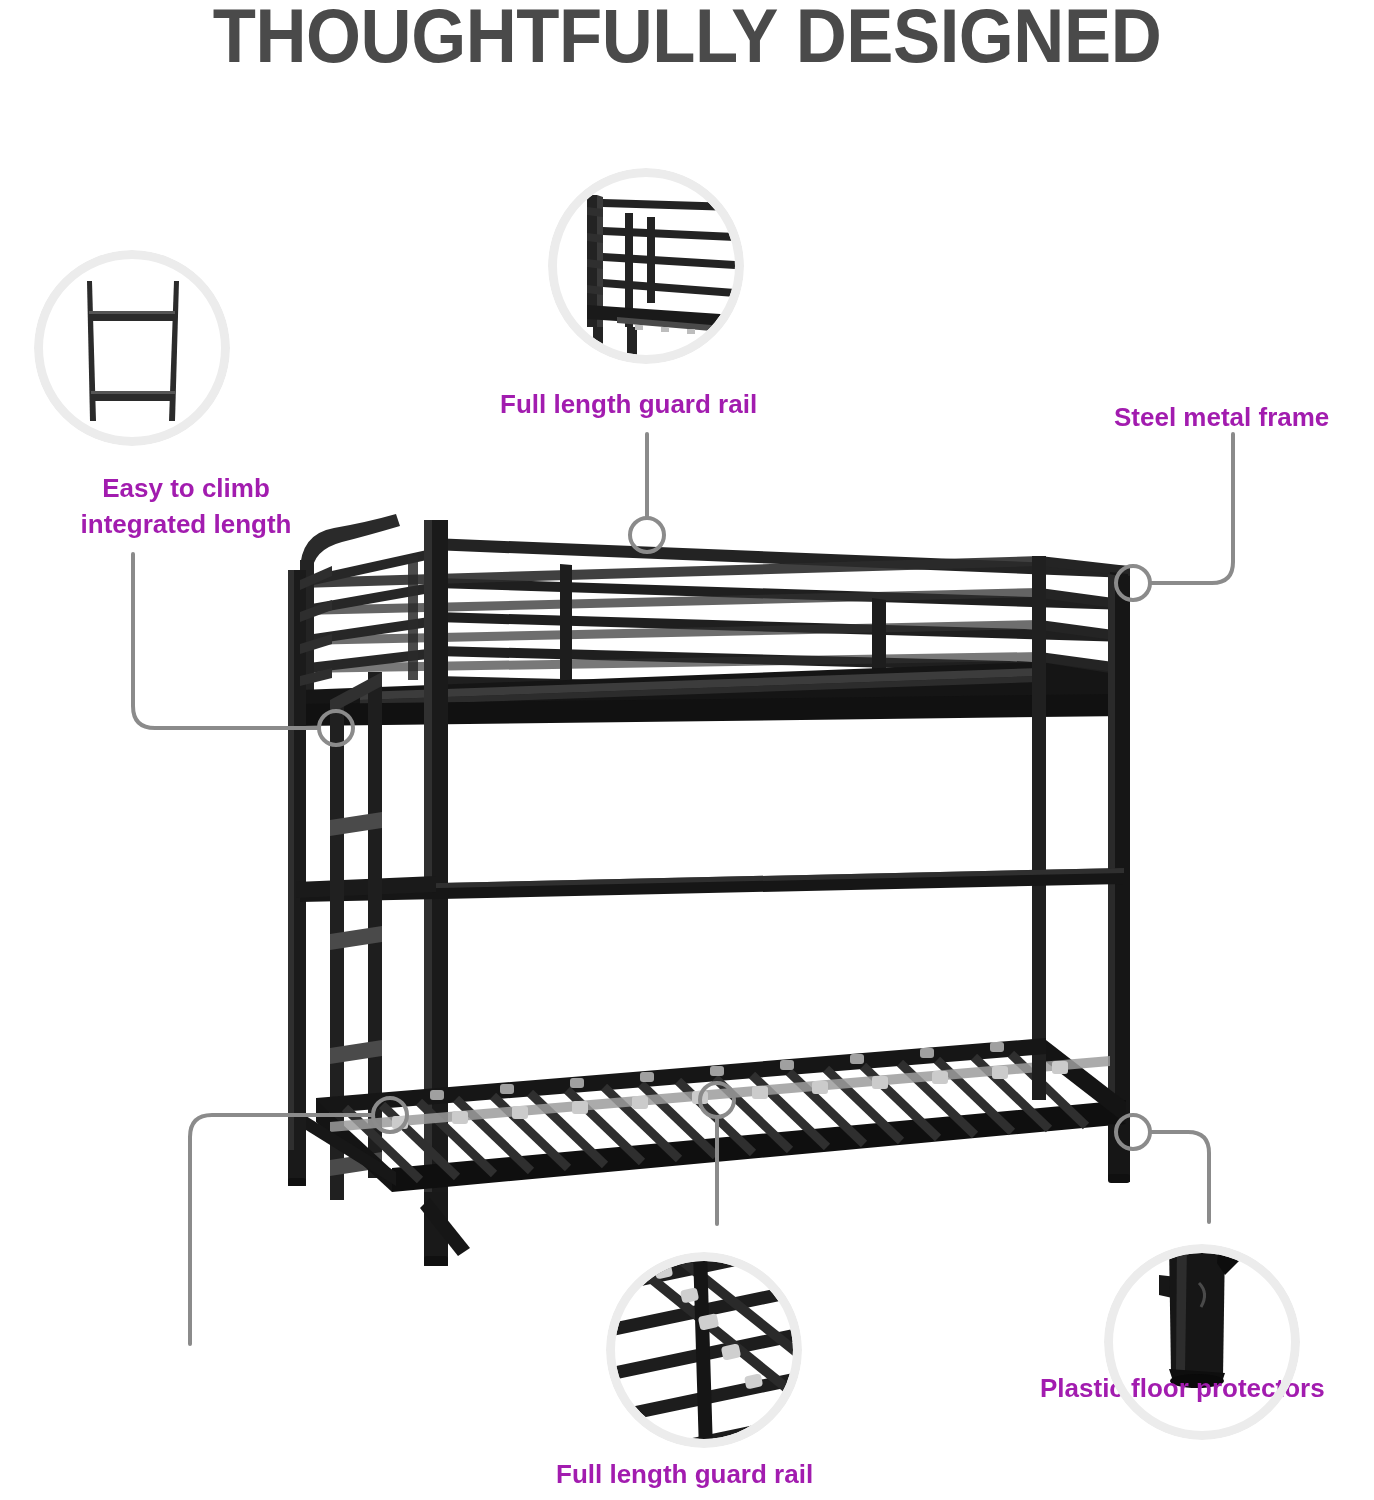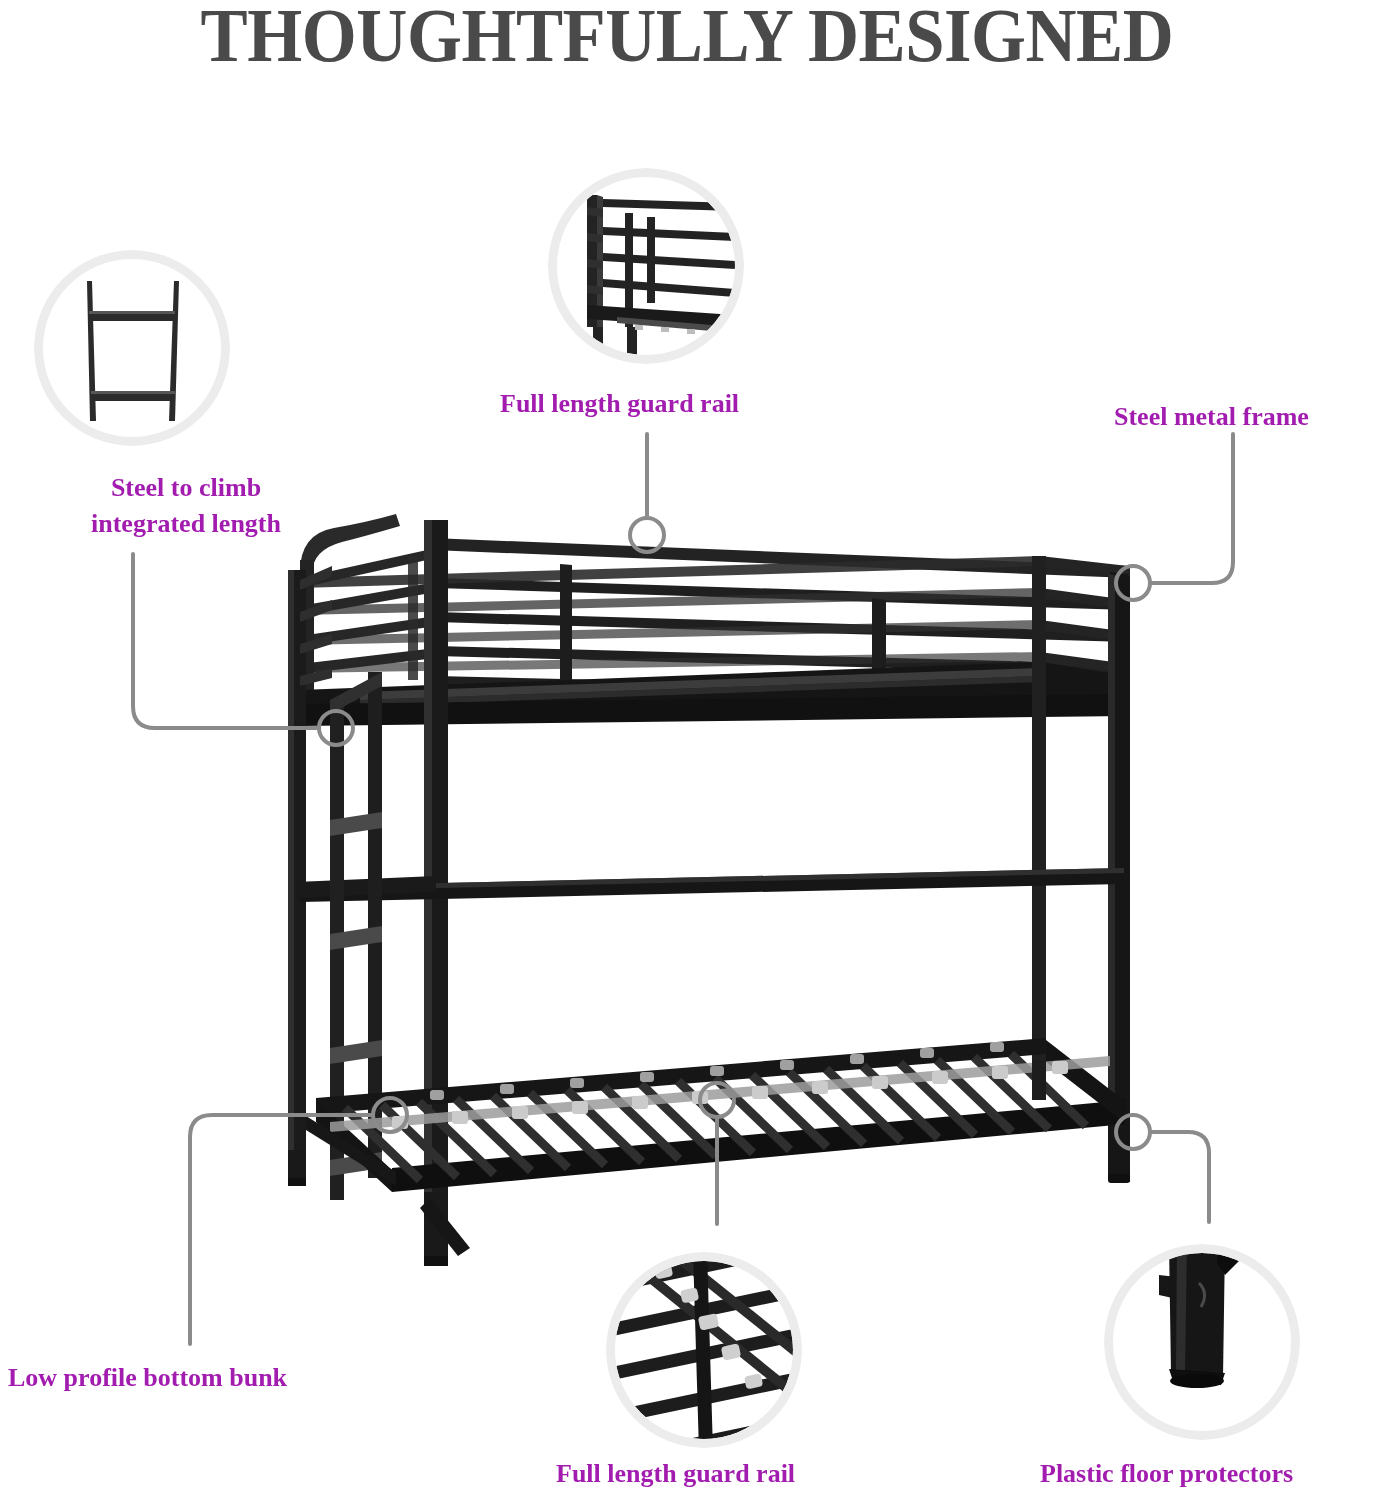--- a/index.html
+++ b/index.html
@@ -3,21 +3,21 @@
 <meta charset="utf-8">
 <style>
   * { margin:0; padding:0; box-sizing:border-box; }
   html,body{ background:#ffffff; }
   body{
     width:1374px; height:1500px;
     font-family:"Liberation Sans","DejaVu Sans",sans-serif;
     position:relative; overflow:hidden;
     -webkit-font-smoothing:antialiased;
   }
-  #stage{ position:absolute; inset:0; width:1140px; height:1500px;font-family:Liberation Serif, serif; }
+  #stage{ position:absolute; inset:0; width:1140px; height:1500px; }
 
   
   .headline{
     position:absolute; left:0; top:-8px; width:1374px;
     text-align:center;
     font-size:76px; font-weight:700;
     letter-spacing:-0.5px;
     color:#4a4a4a;
     white-space:nowrap;
     transform:scaleX(0.93);
@@ -340,27 +340,26 @@
       <circle cx="336" cy="728" r="17"></circle>
       <circle cx="647" cy="535" r="17"></circle>
       <circle cx="1133" cy="583" r="17"></circle>
       <circle cx="390" cy="1115" r="17"></circle>
       <circle cx="717" cy="1100" r="17"></circle>
       <circle cx="1133" cy="1132" r="17"></circle>
     </g>
   </svg>
 
   <div class="label two-line" style="left:36px; top:470px; width:300px; text-align:center; line-height:36px;">
-    <span>Steel to climb</span><br>
+    <span>Easy to climb</span><br>
     <span>integrated length</span>
   </div>
 
   <div class="label" style="left:500px; top:388px;">Full length guard rail</div>
 
   <div class="label" style="left:1114px; top:401px;">Steel metal frame</div>
 
-  <div class="label" style="left:8px; top:1362px;">Low profile bottom bunk</div>
 
   <div class="label" style="left:556px; top:1458px;">Full length guard rail</div>
 
-  <div class="label" style="left:1040px; top:1458px;text-align:center;">Plastic floor protectors</div>
+  <div class="label" style="left:1040px; top:1372px;text-align:center;">Plastic floor protectors</div>
 
 </div>
 
 </body></html>

